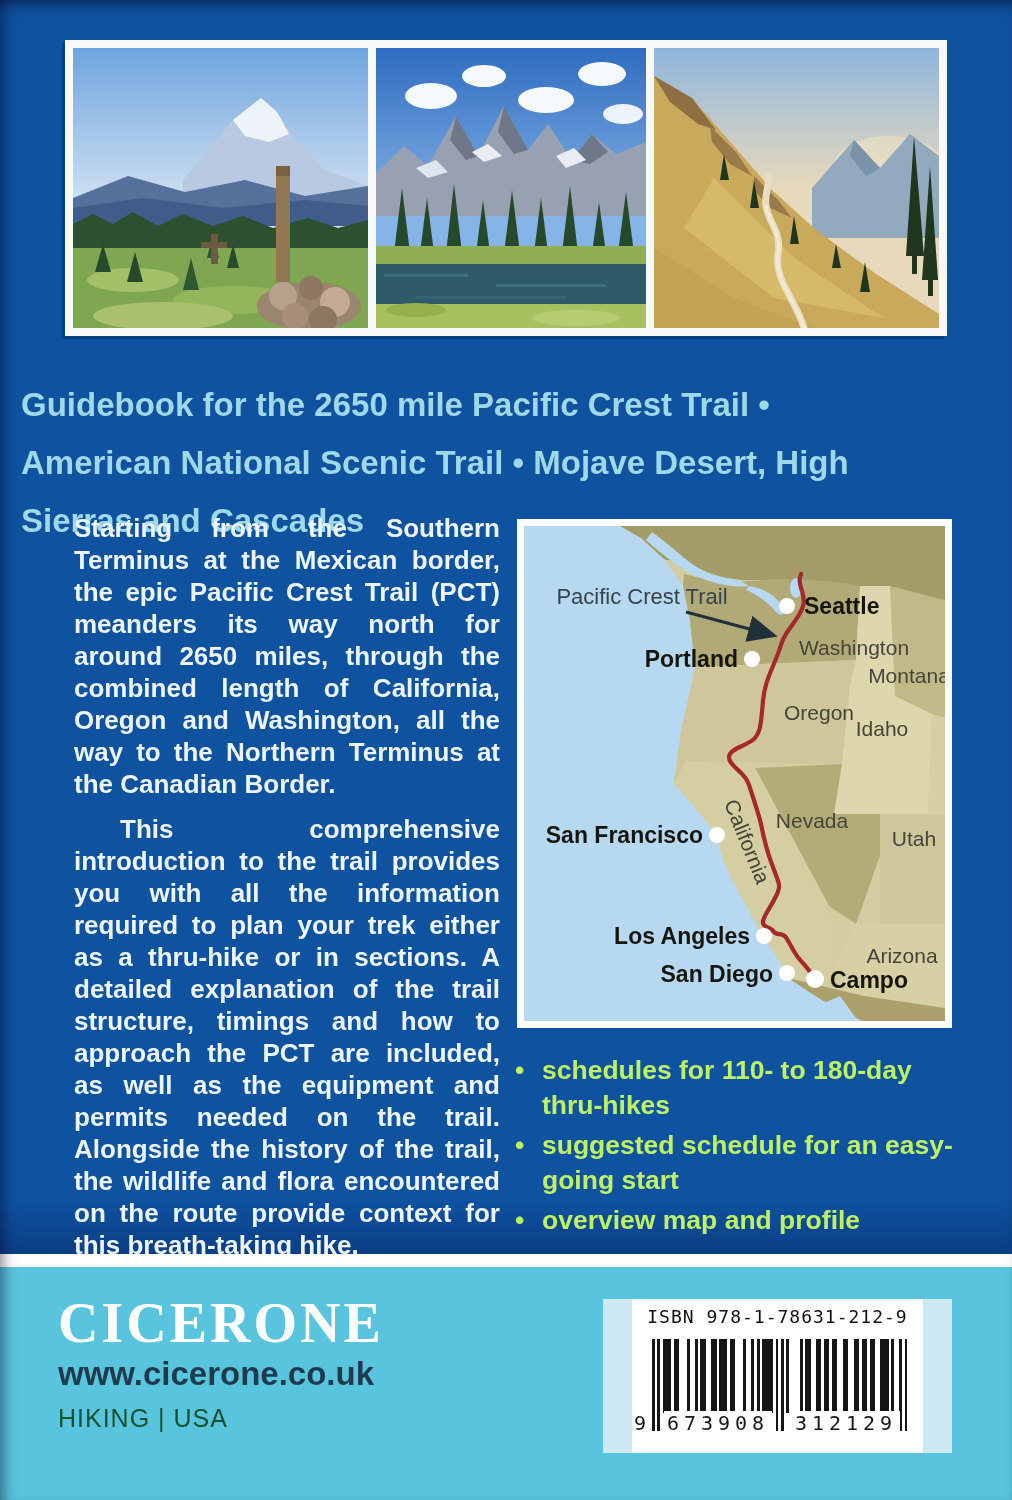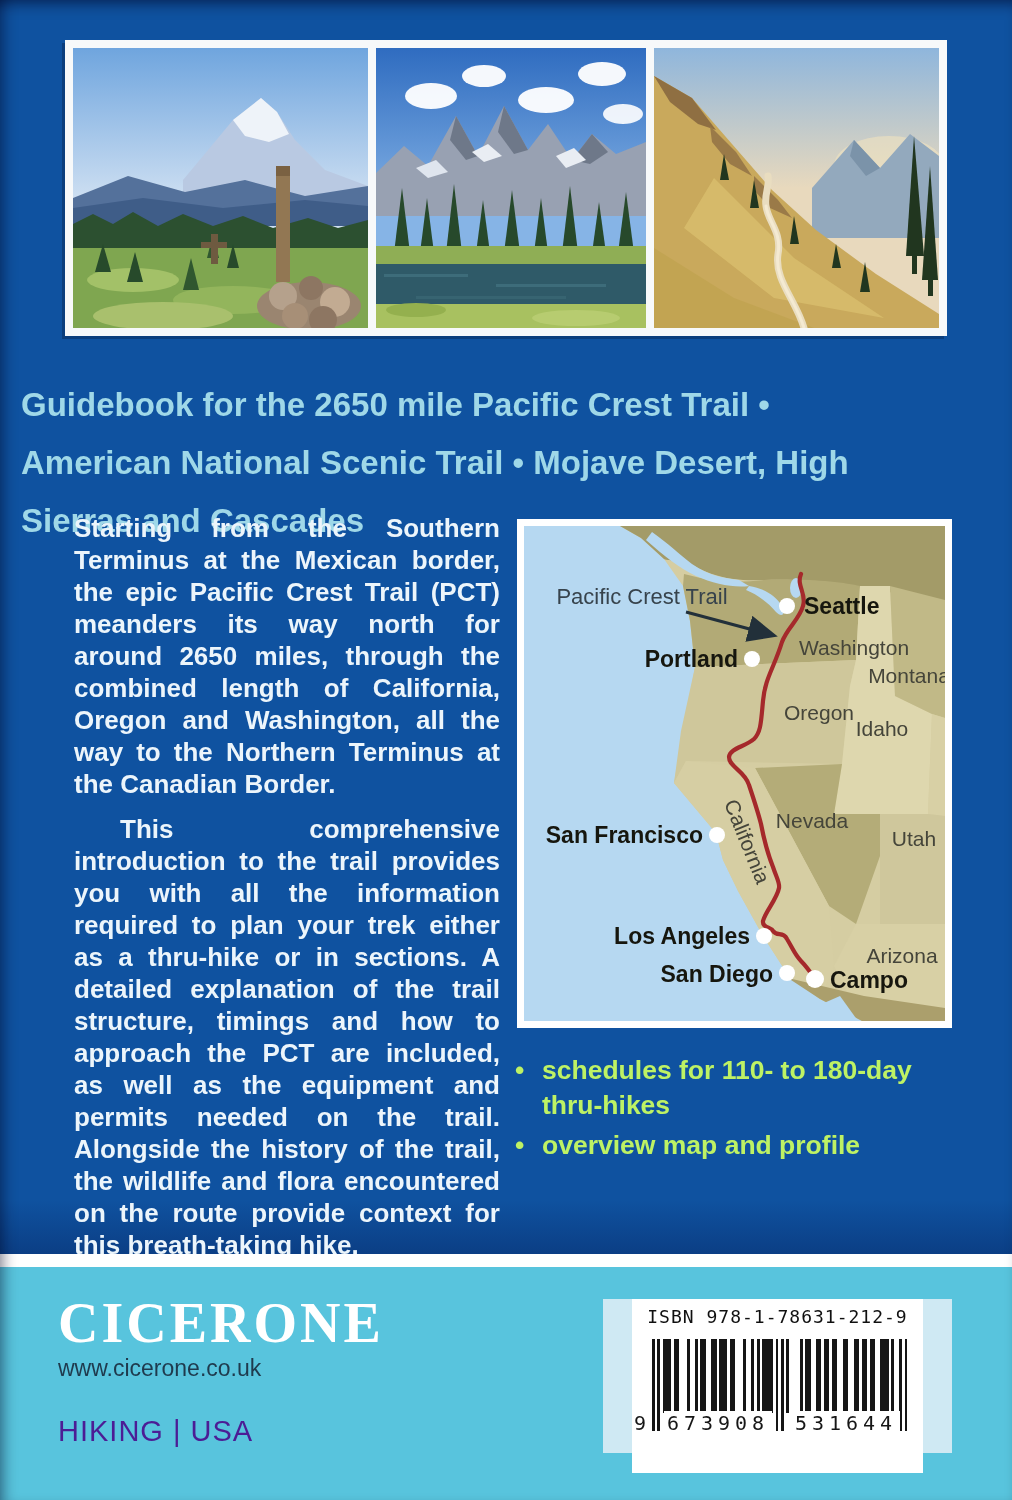--- a/index.html
+++ b/index.html
@@ -34,26 +34,26 @@
   .bullets{position:absolute;left:508px;top:1046px;width:462px;margin:7px;padding:0;list-style:none;
         color:#bef264;font-size:26.5px;font-weight:bold;line-height:35px;}
   .bullets li{position:relative;padding-left:27px;margin-bottom:5px;}
   .bullets li::before{content:"\2022";position:absolute;left:0;top:0;}
 
   
   .white-stripe{position:absolute;left:0;top:1254px;width:1012px;height:13px;background:#ffffff;}
   .footer{position:absolute;left:0;top:1267px;width:1012px;height:233px;background:#58c4dd;}
   .logo{position:absolute;left:58px;top:14px;color:#ffffff;font-family:"Liberation Serif",serif;
         font-weight:bold;font-size:56px;letter-spacing:3px;line-height:60px;margin-top:12px;}
-  .website{position:absolute;left:58px;top:88px;color:#1f3a4d;font-size:23px;font-weight:normal;}
-  .category{position:absolute;left:58px;top:148px;color:#4c1d95;font-size:29px;letter-spacing:1px;}
+  .website{position:absolute;left:58px;top:88px;color:#1f3a4d;font-size:33px;font-weight:bold;}
+  .category{position:absolute;left:58px;top:137px;color:#14532d;font-size:25px;letter-spacing:1px;}
 
   
   .barcode-wrap{position:absolute;left:603px;top:32px;width:349px;height:154px;background:#cfe9f3;}
-  .barcode-box{position:absolute;left:29px;top:0;width:291px;height:174px;background:#ffffff;}
+  .barcode-box{position:absolute;left:29px;top:0;width:291px;height:154px;background:#ffffff;}
   .isbn{position:absolute;left:0;top:7px;width:291px;text-align:center;color:#101010;
         font-family:"DejaVu Sans Mono",monospace;font-size:18px;letter-spacing:1px;}
   .bars{position:absolute;left:20px;top:40px;font-size:0;white-space:nowrap;}
   .bars span{display:inline-block;width:2.7px;height:74px;vertical-align:top;}
   .bars span.on{background:#161616;}
   .bars span.guard{height:92px;}
   .bc-digit{position:absolute;color:#161616;font-family:"DejaVu Sans Mono",monospace;
         font-size:20px;top:112px;background:#fff;}
   .bc-lead{left:2px;}
   .bc-g1{left:32px;width:108px;text-align:center;letter-spacing:5px;}
@@ -251,31 +251,32 @@
         <text x="288" y="302" text-anchor="middle">Nevada</text>
         <text x="390" y="320" text-anchor="middle">Utah</text>
         <text x="222" y="322" text-anchor="middle" transform="rotate(68 222 316)">California</text>
         <text x="378" y="437" text-anchor="middle">Arizona</text>
       </g>
     </svg>
   </div>
 
   <ul class="bullets">
     <li><span>schedules for 110- to 180-day thru-hikes</span></li>
+    <li><span>suggested schedule for an easy-going start</span></li>
     <li><span>overview map and profile</span></li>
   </ul>
 
   <div class="white-stripe"></div>
   <div class="footer">
     <div class="logo">CICERONE</div>
     <div class="website">www.cicerone.co.uk</div>
     <div class="category">HIKING | USA</div>
     <div class="barcode-wrap">
       <div class="barcode-box">
         <div class="isbn">ISBN 978-1-78631-212-9</div>
         <div class="bars"><span class="on guard"></span><span class="guard"></span><span class="on guard"></span><span></span><span class="on"></span><span class="on"></span><span class="on"></span><span></span><span class="on"></span><span class="on"></span><span></span><span></span><span></span><span class="on"></span><span></span><span></span><span class="on"></span><span></span><span class="on"></span><span class="on"></span><span></span><span></span><span class="on"></span><span class="on"></span><span></span><span class="on"></span><span class="on"></span><span class="on"></span><span></span><span class="on"></span><span class="on"></span><span></span><span></span><span></span><span class="on"></span><span></span><span></span><span class="on"></span><span></span><span class="on"></span><span></span><span class="on"></span><span class="on"></span><span class="on"></span><span class="on"></span><span class="guard"></span><span class="on guard"></span><span class="guard"></span><span class="on guard"></span><span class="guard"></span><span class="on"></span><span></span><span></span><span></span><span></span><span class="on"></span><span></span><span class="on"></span><span class="on"></span><span></span><span></span><span class="on"></span><span class="on"></span><span></span><span class="on"></span><span class="on"></span><span></span><span class="on"></span><span class="on"></span><span></span><span></span><span class="on"></span><span class="on"></span><span></span><span></span><span class="on"></span><span class="on"></span><span></span><span class="on"></span><span class="on"></span><span></span><span class="on"></span><span class="on"></span><span></span><span></span><span class="on"></span><span class="on"></span><span class="on"></span><span></span><span class="on"></span><span></span><span></span><span class="on guard"></span><span class="guard"></span><span class="on guard"></span></div>
         <span class="bc-digit bc-lead">9</span>
         <span class="bc-digit bc-g1">673908</span>
-        <span class="bc-digit bc-g2">531644</span>
+        <span class="bc-digit bc-g2">312129</span>
       </div>
     </div>
   </div>
 </div>
 
 </body></html>

